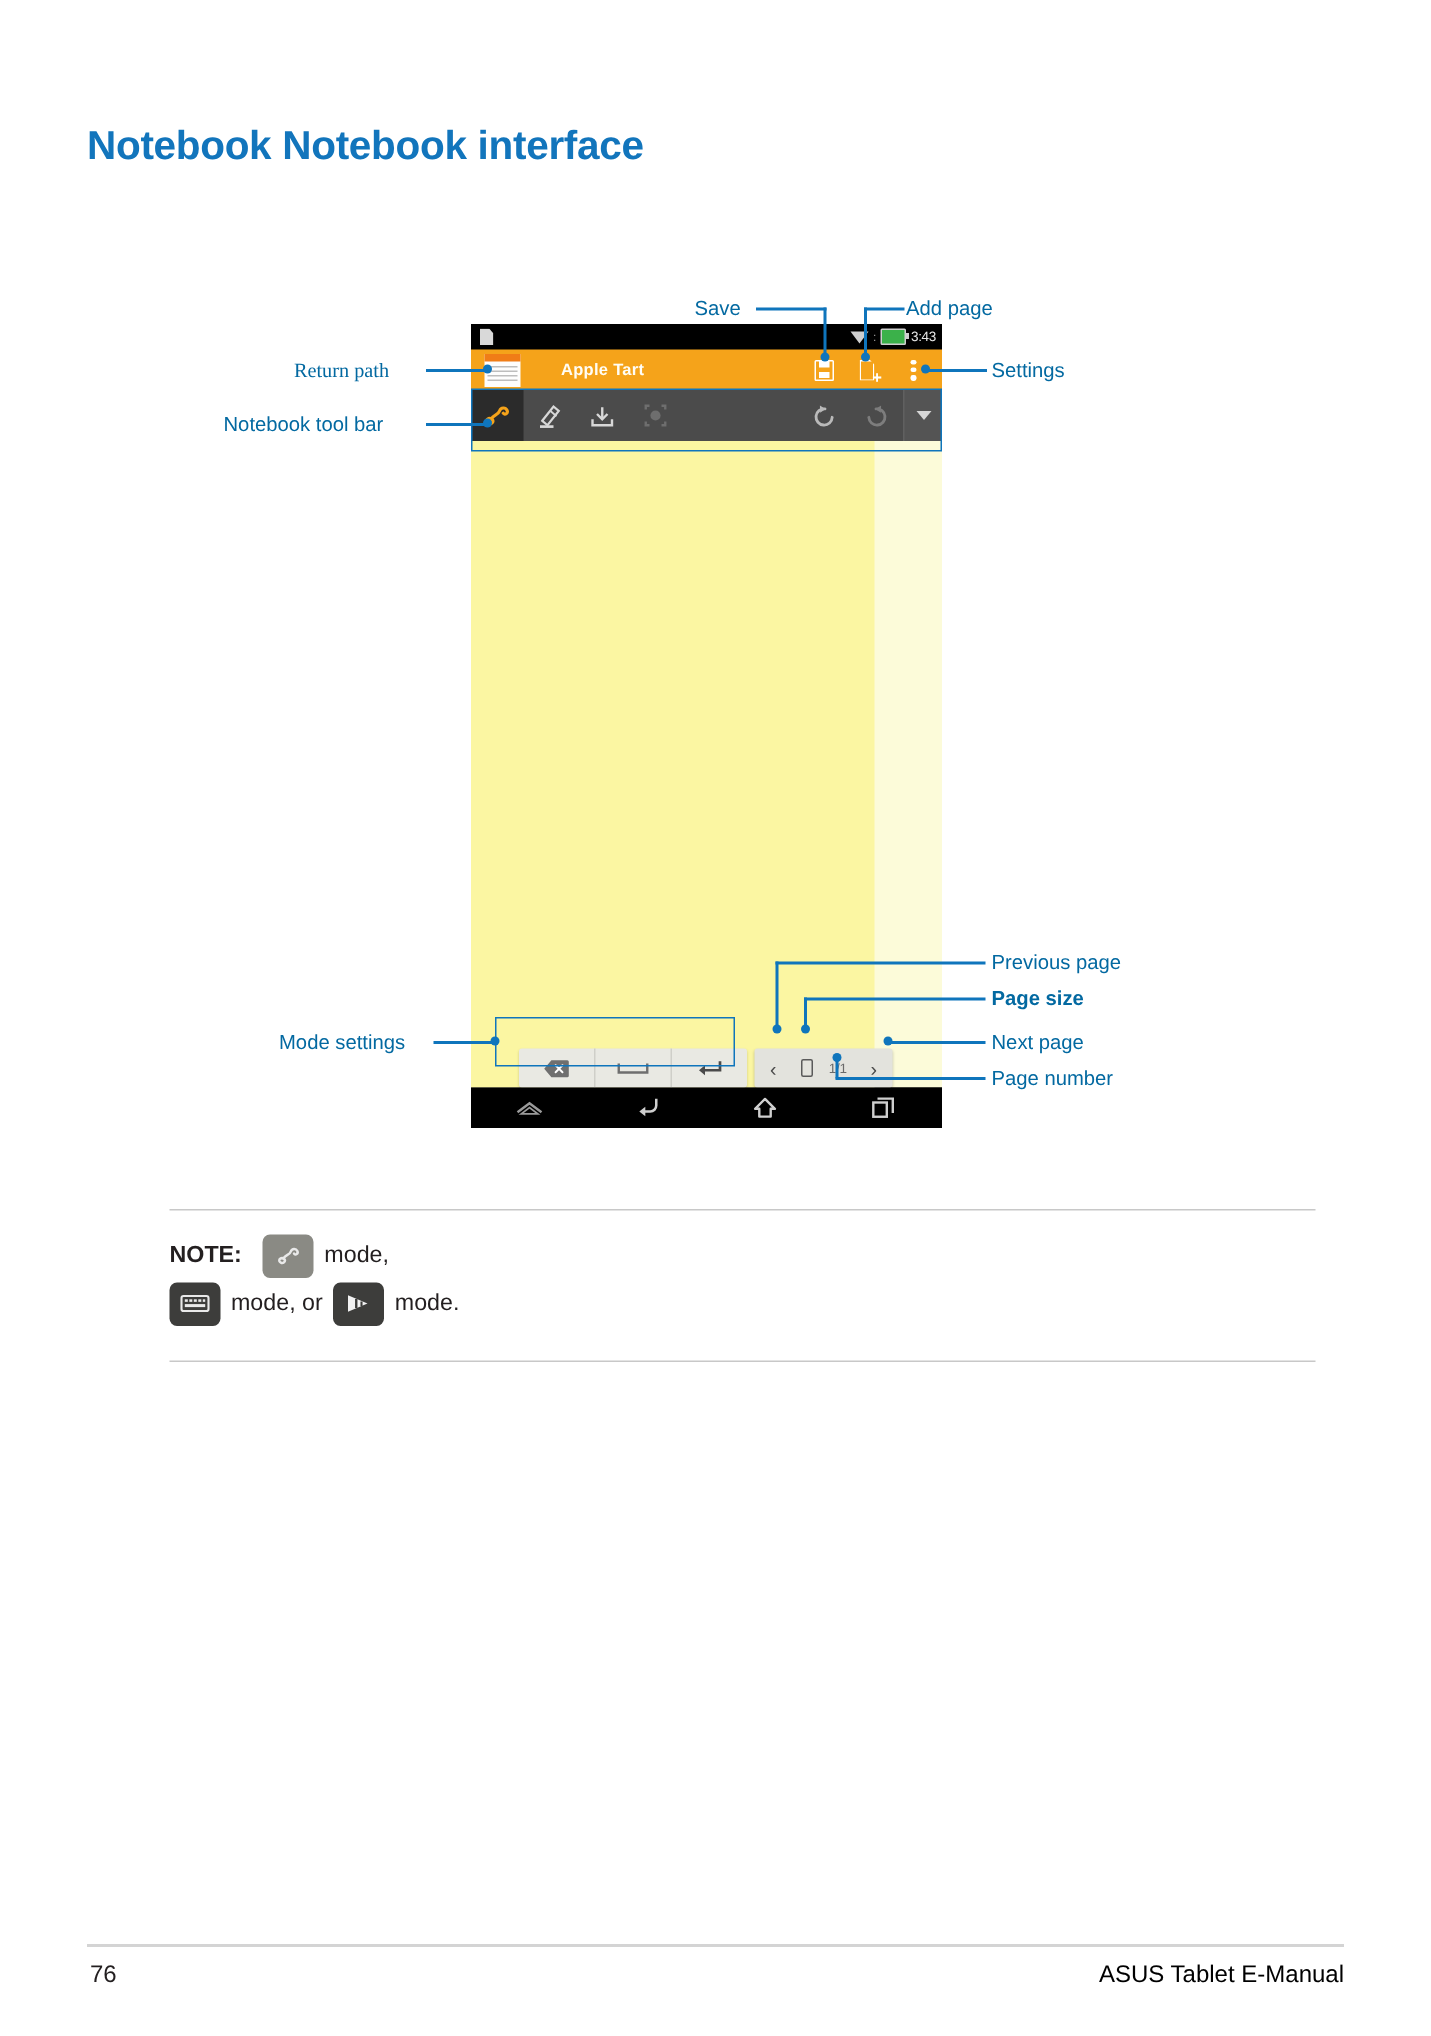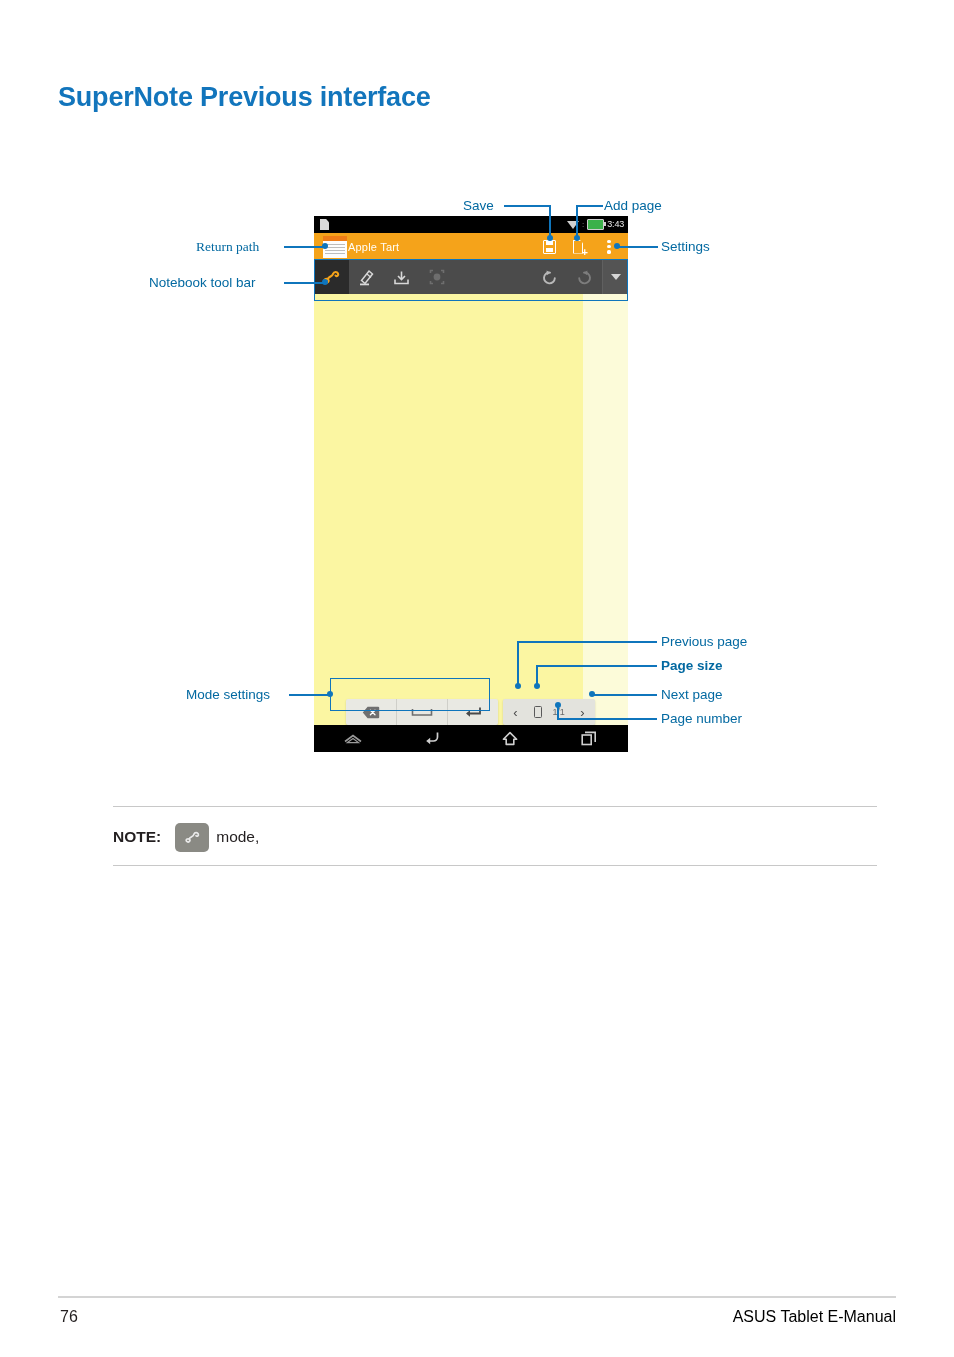--- a/index.html
+++ b/index.html
@@ -127,24 +127,24 @@
   }
   .tb-thumb::after {
     content: "";
     position: absolute;
     left: 2px; top: 3px; right: 2px;
     height: 1px;
     background: #bdbdbd;
     box-shadow: 0 3px 0 #bdbdbd, 0 6px 0 #bdbdbd, 0 9px 0 #bdbdbd;
   }
   .tb-title {
-    margin-left: 1px;
+    margin-left: 27px;
     color: #fffdf6;
     font-size: 11px;
-    font-weight: normal;
+    font-weight: bold;
     letter-spacing: 0.2px;
   }
   .tb-actions {
     margin-left: auto;
     display: flex;
     align-items: center;
     gap: 0px;
     padding-right: 4px;
   }
   .tb-btn {
@@ -357,21 +357,21 @@
   }
 
   
   #note {
     position: absolute;
     left: 113px;
     top: 806px;
     width: 764px;
     border-top: 1px solid #c8c8c8;
     border-bottom: 1px solid #c8c8c8;
-    padding: 14px 0 12px 0;
+    padding: 14px 0 22px 0;
   }
   .note-line {
     font-size: 15.5px;
     line-height: 32px;
     color: #231f20;
     display: flex;
     align-items: center;
     flex-wrap: wrap;
   }
   .note-bold { font-weight: bold; }
@@ -407,21 +407,21 @@
     position: absolute;
     right: 58px;
     top: 1308px;
     font-size: 16px;
     color: #000000;
   }
 </style>
 </head>
 <body>
 
-<div id="page-title">SuperNote Previous interface</div>
+<div id="page-title">Notebook Notebook interface</div>
 
 <div id="figure">
 
   <div id="device">
 
     <div class="statusbar">
       <div class="sb-doc-icon"></div>
       <div class="sb-right">
         <span class="sb-wifi"></span>
         <span class="sb-dots">:</span>
@@ -607,17 +607,39 @@
     <span class="note-bold">NOTE:</span>
     <span style="width:7px"></span>
     <span class="chip chip-gray">
       <svg width="17" height="15" viewBox="0 0 19 17">
         <path d="M3 13 C1 11 4 9 6 10.5 C8 12 5 14.5 3.5 13.2
                  M5.5 10.5 C7 7 10 8 11 5 C12 2.4 15 2.5 16 4.5 C17 6.5 14.5 8 13.5 6.5" fill="none" stroke="#e9e9e9" stroke-width="1.9" stroke-linecap="round"></path>
       </svg>
     </span>
     <span>mode,</span>
   </div>
+  <div class="note-line">
+    <span class="chip chip-dark" style="margin-left:0">
+      <svg width="20" height="14" viewBox="0 0 20 14">
+        <rect x="1" y="2" width="18" height="10" rx="1.4" fill="none" stroke="#e9e9e9" stroke-width="1.4"></rect>
+        <rect x="3.2" y="4.2" width="2" height="1.7" fill="#e9e9e9"></rect>
+        <rect x="6.2" y="4.2" width="2" height="1.7" fill="#e9e9e9"></rect>
+        <rect x="9.2" y="4.2" width="2" height="1.7" fill="#e9e9e9"></rect>
+        <rect x="12.2" y="4.2" width="2" height="1.7" fill="#e9e9e9"></rect>
+        <rect x="15.2" y="4.2" width="1.6" height="1.7" fill="#e9e9e9"></rect>
+        <rect x="3.2" y="7.4" width="13.6" height="2" fill="#e9e9e9"></rect>
+      </svg>
+    </span>
+    <span>mode, or</span>
+    <span class="chip chip-dark">
+      <svg width="20" height="16" viewBox="0 0 20 16">
+        <path d="M3 2.5 L16 8 L3 13.5 Z" fill="#f2f2f2"></path>
+        <path d="M8.5 5 L8.5 11" stroke="#3d3d3b" stroke-width="1.6"></path>
+        <path d="M12 6.6 L12 9.6" stroke="#3d3d3b" stroke-width="1.4"></path>
+      </svg>
+    </span>
+    <span>mode.</span>
+  </div>
 </div>
 
 <div id="footer-rule"></div>
 <div id="footer-page">76</div>
 <div id="footer-title">ASUS Tablet E-Manual</div>
 
 </body></html>

